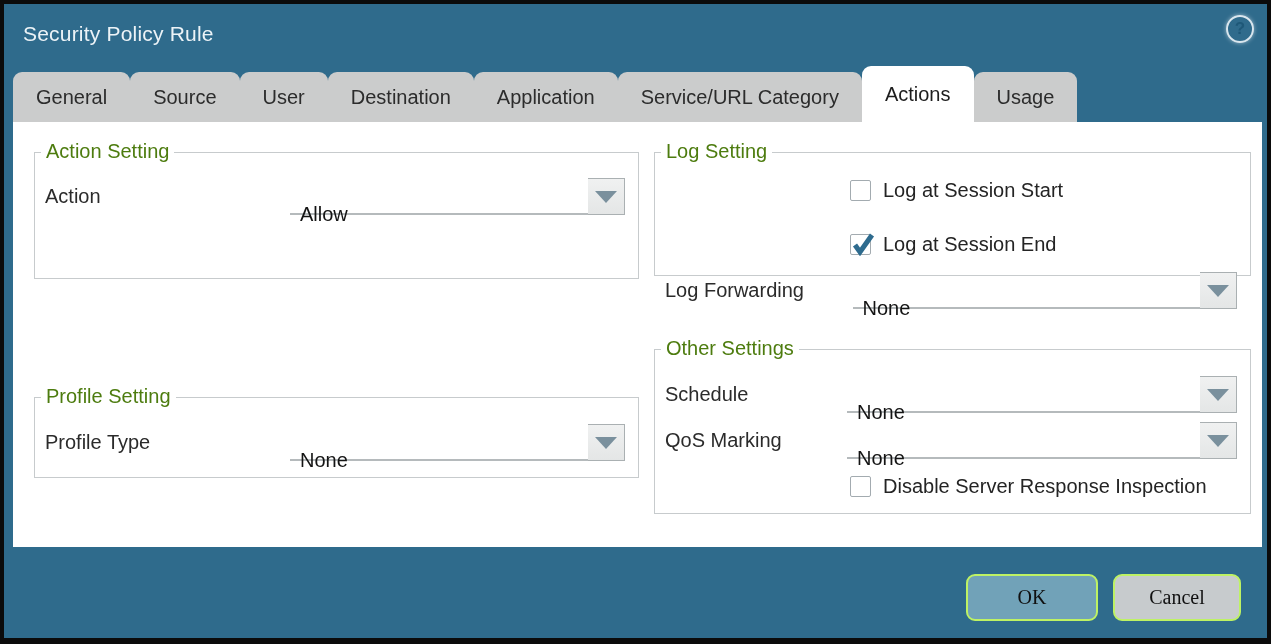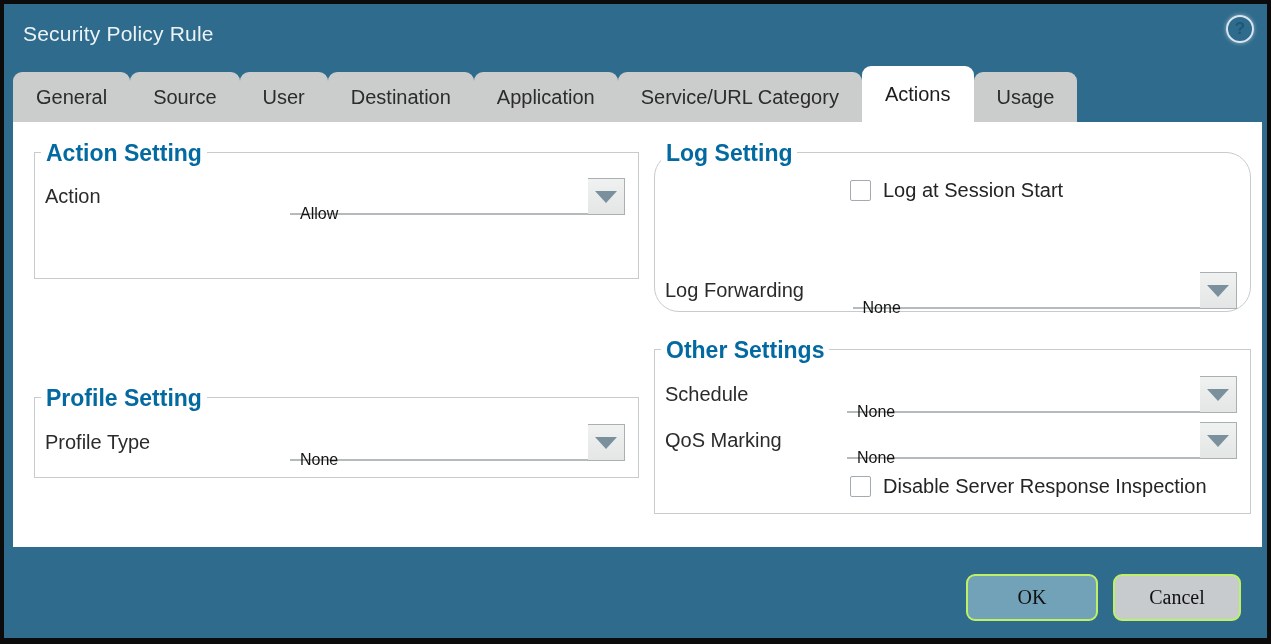--- a/index.html
+++ b/index.html
@@ -54,33 +54,33 @@
     background: #ffffff;
   }
   .groupbox {
     position: absolute;
     border: 1px solid #c7cbcd;
     background: #fff;
   }
   .legend {
     position: absolute; top: -13px; left: 6px;
     background: #fff; padding: 0 5px;
-    color: #0369a1; font-weight: bold; font-size: 23px;
+    color: #4d7c0f; font-weight: normal; font-size: 20px;
     white-space: nowrap;
   }
   .row { position: absolute; display: flex; align-items: center; }
   .field-label {
     font-size: 20px; color: #2b2b2b; text-align: left;
     padding-right: 10px; white-space: nowrap;
   }
   
   .dropdown { display: flex; height: 37px; cursor: pointer; }
   .dd-value {
     flex: 1; border: 1px solid #b5babc; background: #fff;
-    font-size: 16px; color: #141414;
+    font-size: 20px; color: #141414;
     display: flex; align-items: center; padding-left: 9px; margin-top: 35px;
   }
   .dd-btn {
     width: 37px; border: 1px solid #aab0b2; border-left: none;
     background: linear-gradient(#f0f1f1, #e4e6e6);
     display: flex; align-items: center; justify-content: center;
   }
   .tri {
     width: 0; height: 0;
     border-left: 11px solid transparent;
@@ -158,30 +158,38 @@
         <span class="field-label" style="width:245px;">Profile Type</span>
         <div class="dropdown" style="width:335px;">
           <div class="dd-value">None</div>
           <div class="dd-btn">
               <span class="tri"></span>
             </div>
         </div>
       </div>
     </div>
 
-    <div class="groupbox" style="left:641px; top:30px; width:597px; height:160px;border-radius:25px;">
+    <div class="groupbox" style="left:641px; top:30px; width:597px; height:124px;">
       <span class="legend">Log Setting</span>
 
       <div class="row" style="left:195px; top:26px;">
         <span class="checkbox">
           
         </span>
         <span class="cb-label">Log at Session Start</span>
       </div>
 
+      <div class="row" style="left:195px; top:80px;">
+        <span class="checkbox checked">
+          <svg viewBox="0 0 24 24">
+              <path d="M4 13l5 7L21 3"></path>
+            </svg>
+        </span>
+        <span class="cb-label">Log at Session End</span>
+      </div>
 
       <div class="row" style="left:10px; top:119px; width:572px;gap:8px;">
         <span class="field-label" style="width:182px;">Log Forwarding</span>
         <div class="dropdown" style="width:390px;">
           <div class="dd-value">None</div>
           <div class="dd-btn">
               <span class="tri"></span>
             </div>
         </div>
       </div>

